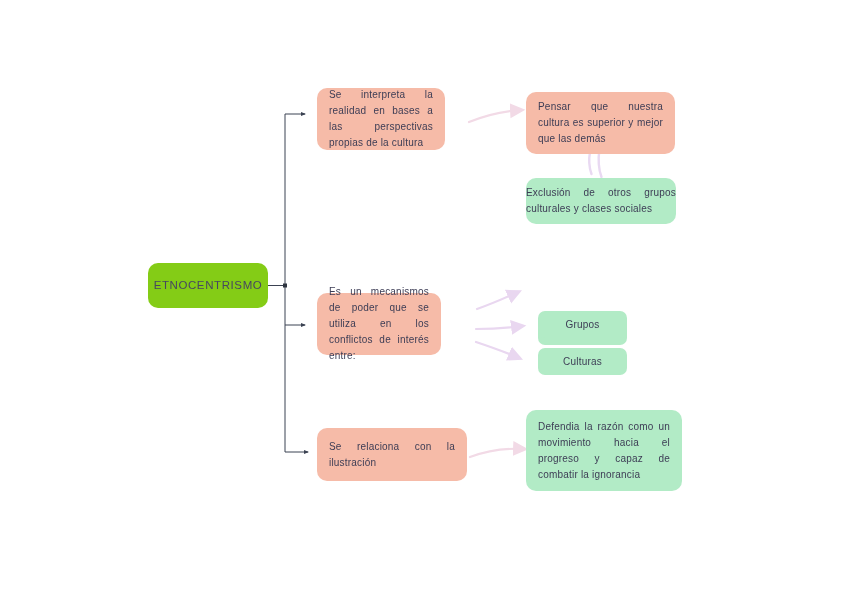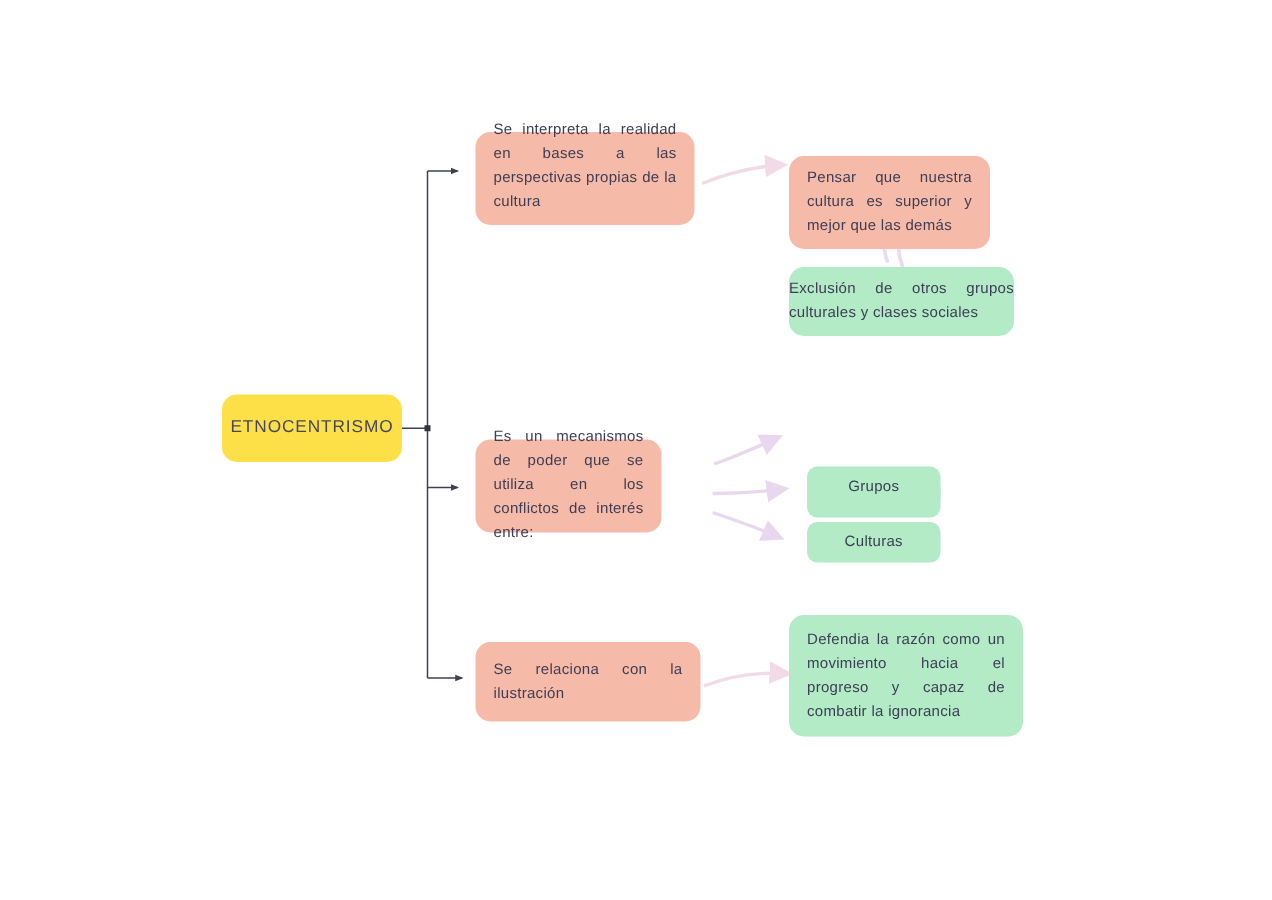--- a/index.html
+++ b/index.html
@@ -25,27 +25,27 @@
     width:100%;
     text-align:justify;
     text-align-last:left;
   }
   .box.center .txt{
     text-align:center;
     text-align-last:center;
   }
   .salmon{background:#f6bba8;}
   .green{background:#b2ebc6;}
-  .blue{background:#fde047;}
+  .blue{background:#84cc16;}
 
   
   #root{left:148px;top:263px;width:120px;height:45px;font-size:11.5px;letter-spacing:0.6px;color:#474760;}
   
-  #b0-cause{left:317px;top:88px;width:146px;height:62px;padding:7px 12px;align-items:flex-end;}
-  #b0-effect{left:526px;top:104px;width:134px;height:62px;padding:7px 12px;}
+  #b0-cause{left:317px;top:88px;width:128px;height:62px;padding:7px 12px;}
+  #b0-effect{left:526px;top:92px;width:149px;height:62px;padding:7px 12px;}
   #b0-sub{left:526px;top:178px;width:150px;height:46px;padding:6px 0;}
   
   #b1-cause{left:317px;top:293px;width:124px;height:62px;padding:7px 12px;}
   .target{left:538px;width:89px;height:27px;border-radius:7px;}
   #t0{top:274px;margin-top:44px;}
   #t1{top:311px;justify-content:flex-end;}
   #t2{top:348px;}
   
   #b2-cause{left:317px;top:428px;width:150px;height:53px;padding:16px 12px;}
   #b2-effect{left:526px;top:410px;width:156px;height:81px;padding:8px 12px;}

